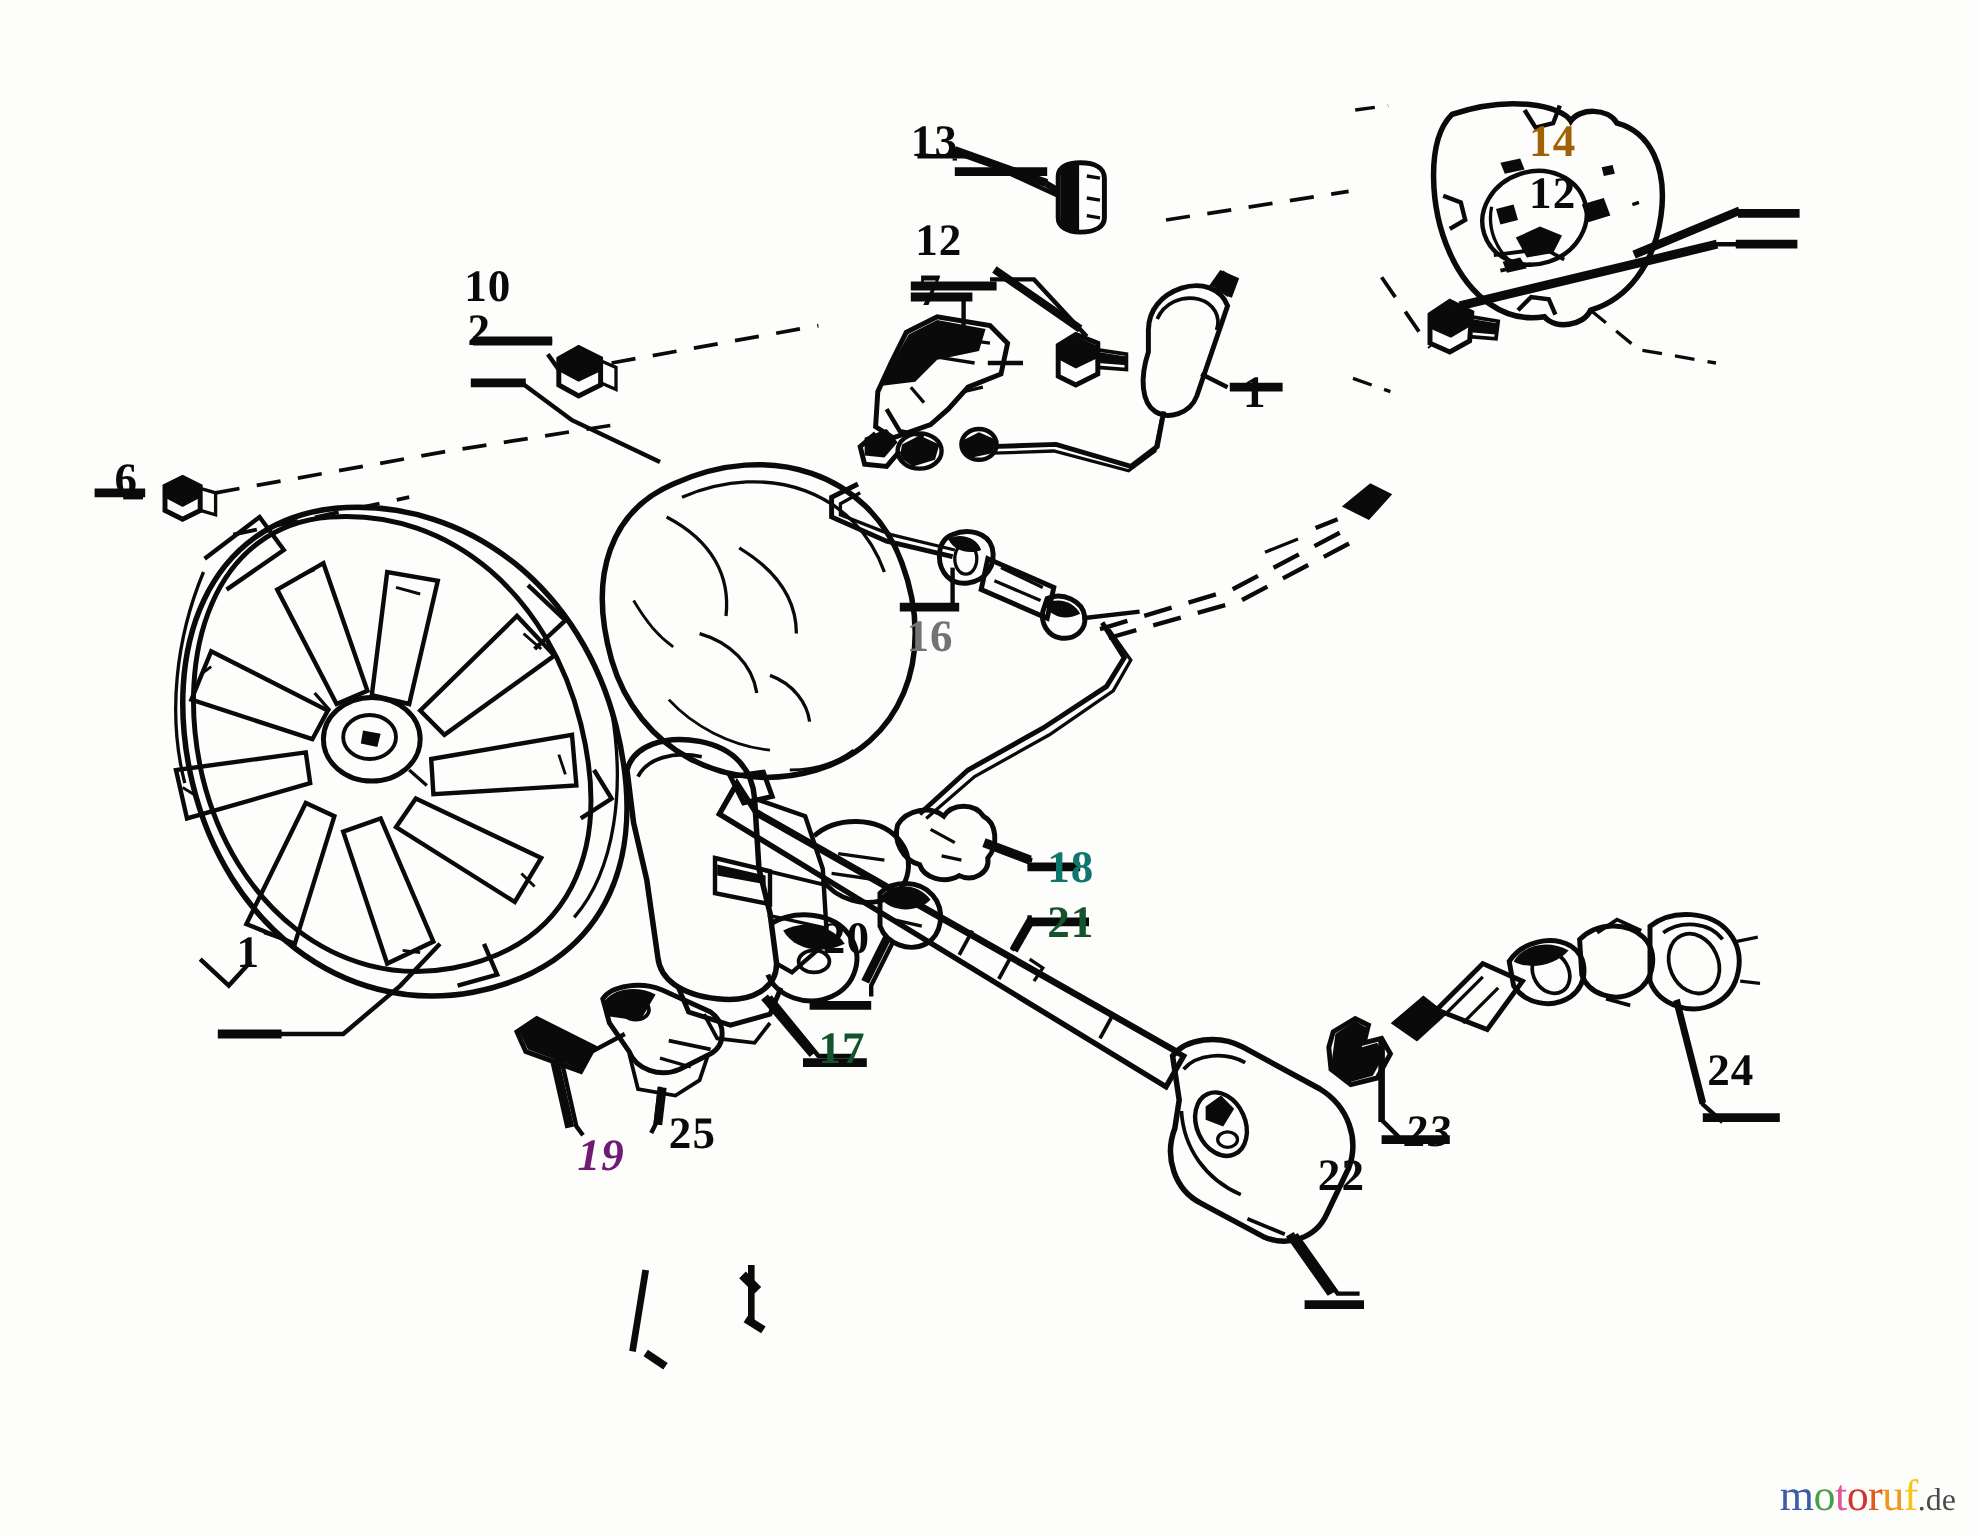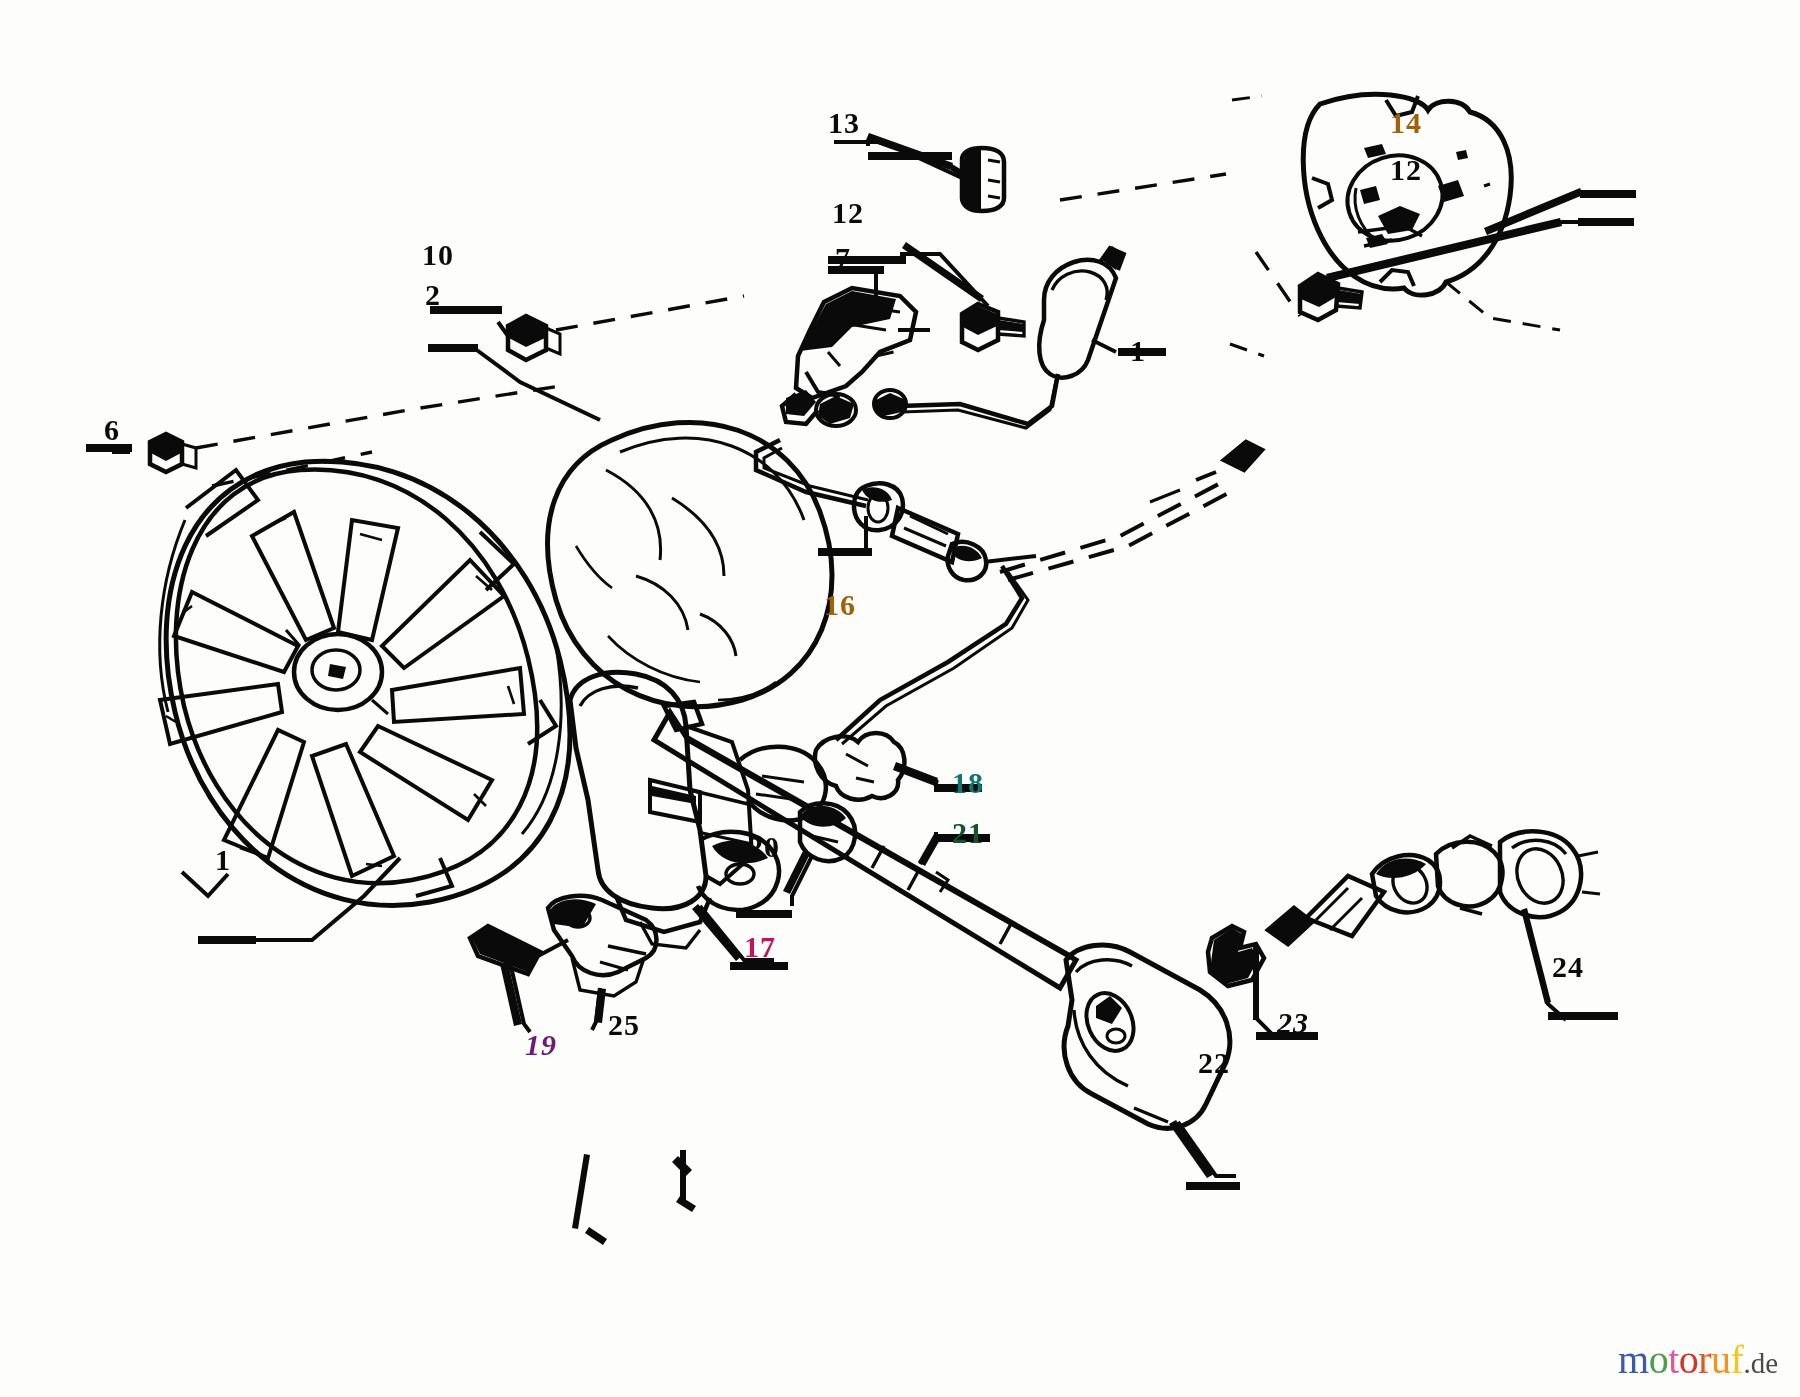--- a/index.html
+++ b/index.html
@@ -5,21 +5,21 @@
   html,body{margin:0;padding:0;background:#ffffff;}
   body{width:1800px;height:1397px;position:relative;overflow:hidden;
        font-family:"Liberation Serif",serif;background:#fdfdfb;}
 
   #diagram-root{position:absolute;inset:0;}
 
   svg.layer{position:absolute;left:0;top:0;width:1800px;height:1397px;}
 
   
   .callout{position:absolute;font-family:"Liberation Serif",serif;
-           font-weight:700;font-size:30px;color:#050505;letter-spacing:1px;
+           font-weight:700;font-size:41px;color:#050505;letter-spacing:1px;
            line-height:1;white-space:nowrap;}
 
   
   #watermark{position:absolute;left:1618px;top:1336px;
              font-family:"Liberation Serif",serif;font-size:40px;
              font-weight:400;letter-spacing:-0.5px;white-space:nowrap;}
   #watermark span{display:inline-block;}
   .wm-de{font-size:29px;color:#4a4a4a;letter-spacing:0;}
 
   .ink{fill:none;stroke:#0a0a0a;}
@@ -461,22 +461,22 @@
   <div class="callout" style="left: 215px; top: 845px; color: rgb(10, 10, 10);">1</div>
   <div class="callout" style="left: 425px; top: 280px; color: rgb(10, 10, 10);">2</div>
   <div class="callout" style="left: 104px; top: 415px; color: rgb(10, 10, 10);">6</div>
   <div class="callout" style="left: 835px; top: 243px; color: rgb(10, 10, 10);">7</div>
   <div class="callout" style="left: 422px; top: 240px; color: rgb(10, 10, 10);">10</div>
   <div class="callout" style="left: 1130px; top: 336px; color: rgb(10, 10, 10);">1</div>
   <div class="callout" style="left: 832px; top: 198px; color: rgb(10, 10, 10);">12</div>
   <div class="callout" style="left: 1390px; top: 155px; color: rgb(10, 10, 10);">12</div>
   <div class="callout" style="left: 828px; top: 108px; color: rgb(10, 10, 10);">13</div>
   <div class="callout" style="left: 1390px; top: 108px; color: #a16207;">14</div>
-  <div class="callout" style="left: 824px; top: 558px; color: #a16207; margin-top: 32px;">16</div>
-  <div class="callout" style="left: 744px; top: 932px; color: #be185d;">17</div>
+  <div class="callout" style="left: 824px; top: 558px; color: #737373;">16</div>
+  <div class="callout" style="left: 744px; top: 932px; color: #14532d;">17</div>
   <div class="callout" style="left: 952px; top: 768px; color: #0f766e;">18</div>
   <div class="callout" style="left: 525px; top: 1030px; color: #701a75; font-style: italic;">19</div>
   <div class="callout" style="left: 748px; top: 832px; color: rgb(10, 10, 10);">20</div>
   <div class="callout" style="left: 952px; top: 818px; color: #14532d;">21</div>
   <div class="callout" style="left: 1198px; top: 1048px; color: rgb(10, 10, 10);">22</div>
   <div class="callout" style="left: 1277px; top: 1008px; color: rgb(10, 10, 10); font-style: italic;">23</div>
   <div class="callout" style="left: 1552px; top: 952px; color: rgb(10, 10, 10);">24</div>
   <div class="callout" style="left: 608px; top: 1010px; color: rgb(10, 10, 10);">25</div>
 
   <div id="watermark">

